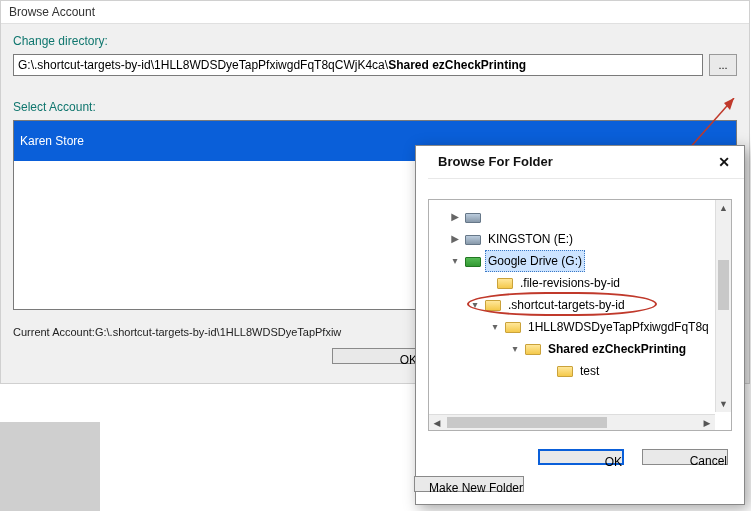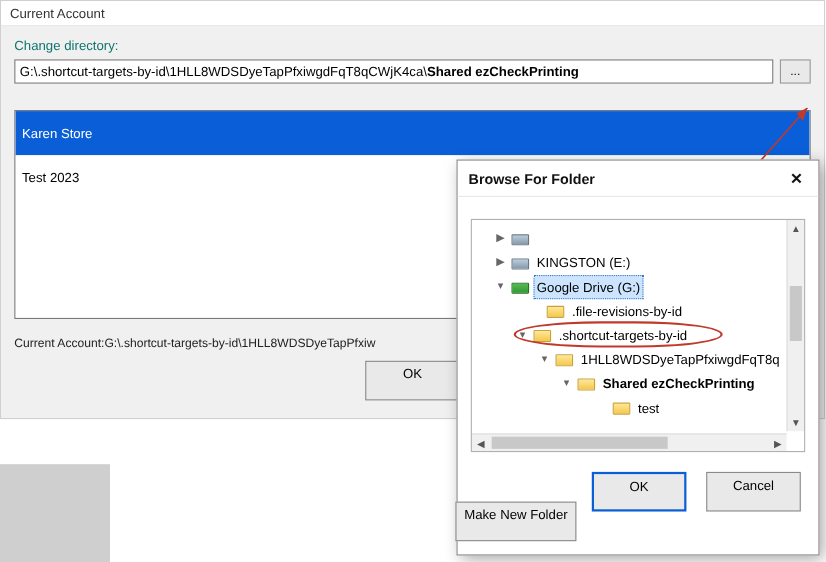--- a/index.html
+++ b/index.html
@@ -89,25 +89,25 @@
     font-size: 11px;
     color: #222;
   }
   .btn-row1 {
     text-align: center;
     padding-bottom: 10px;
   }
   .btn {
     display: inline-block;
     min-width: 86px;
-    height: 36px;
+    height: 16px;
     line-height: 22px;
     border: 1px solid #8a8a8a;
     background: #e9e9e9;
-    text-align: center;
+    text-align: right;
     font-size: 12px;
     cursor: pointer;
     margin: 0 4px;
   }
   
   .backdrop {
     position: absolute;
     left: 0; top: 422px; width: 100px; height: 89px;
     background: #cfcfcf;
   }
@@ -128,27 +128,28 @@
     width: 330px;
     height: 360px;
     background: #fff;
     border: 1px solid #888;
     box-shadow: 4px 4px 14px rgba(0,0,0,0.35);
     display: flex;
     flex-direction: column;
   }
   .dlg-titlebar {
     display: flex;
-    align-items: center;
+    align-items: flex-start;
     justify-content: space-between;
     padding: 8px 10px;
     font-size: 13px;
     font-weight: 700;
     color: #111;
     border-bottom: 1px solid #e8e8e8;
+    margin-left: 12px;
   }
   .close-x {
     width: 20px;
     text-align: center;
     font-size: 14px;
     cursor: pointer;
   }
   .tree-wrap {
     flex: 1 1 auto;
     margin: 20px 12px 10px 12px;
@@ -224,33 +225,33 @@
     justify-content: flex-end;
     padding: 8px 12px 12px 12px;
   }
   .dlg-buttons .left { margin-right: auto; margin-top: 27px; }
   .btn.primary { border: 2px solid #0a5fd9; }
 </style>
 </head>
 <body>
 
 <div class="window1">
-  <div class="win1-title">Current Account</div>
+  <div class="win1-title">Browse Account</div>
   <div class="win1-body">
     <div class="label">Change directory:</div>
     <div class="path-row">
       <div class="path-input">
         <span class="normal">G:\.shortcut-targets-by-id\1HLL8WDSDyeTapPfxiwgdFqT8qCWjK4ca\</span>
           <span class="bold">Shared ezCheckPrinting</span>
       </div>
       <div class="browse-btn">...</div>
     </div>
+    <div class="label">Select Account:</div>
     <div class="account-list">
       <div class="acc-item selected">Karen Store</div>
-      <div class="acc-item">Test 2023</div>
     </div>
     <div class="current-account">Current Account:G:\.shortcut-targets-by-id\1HLL8WDSDyeTapPfxiw</div>
     <div class="btn-row1">
       <span class="btn">OK</span>
     </div>
   </div>
 </div>
 
 <div class="backdrop"></div>
 

